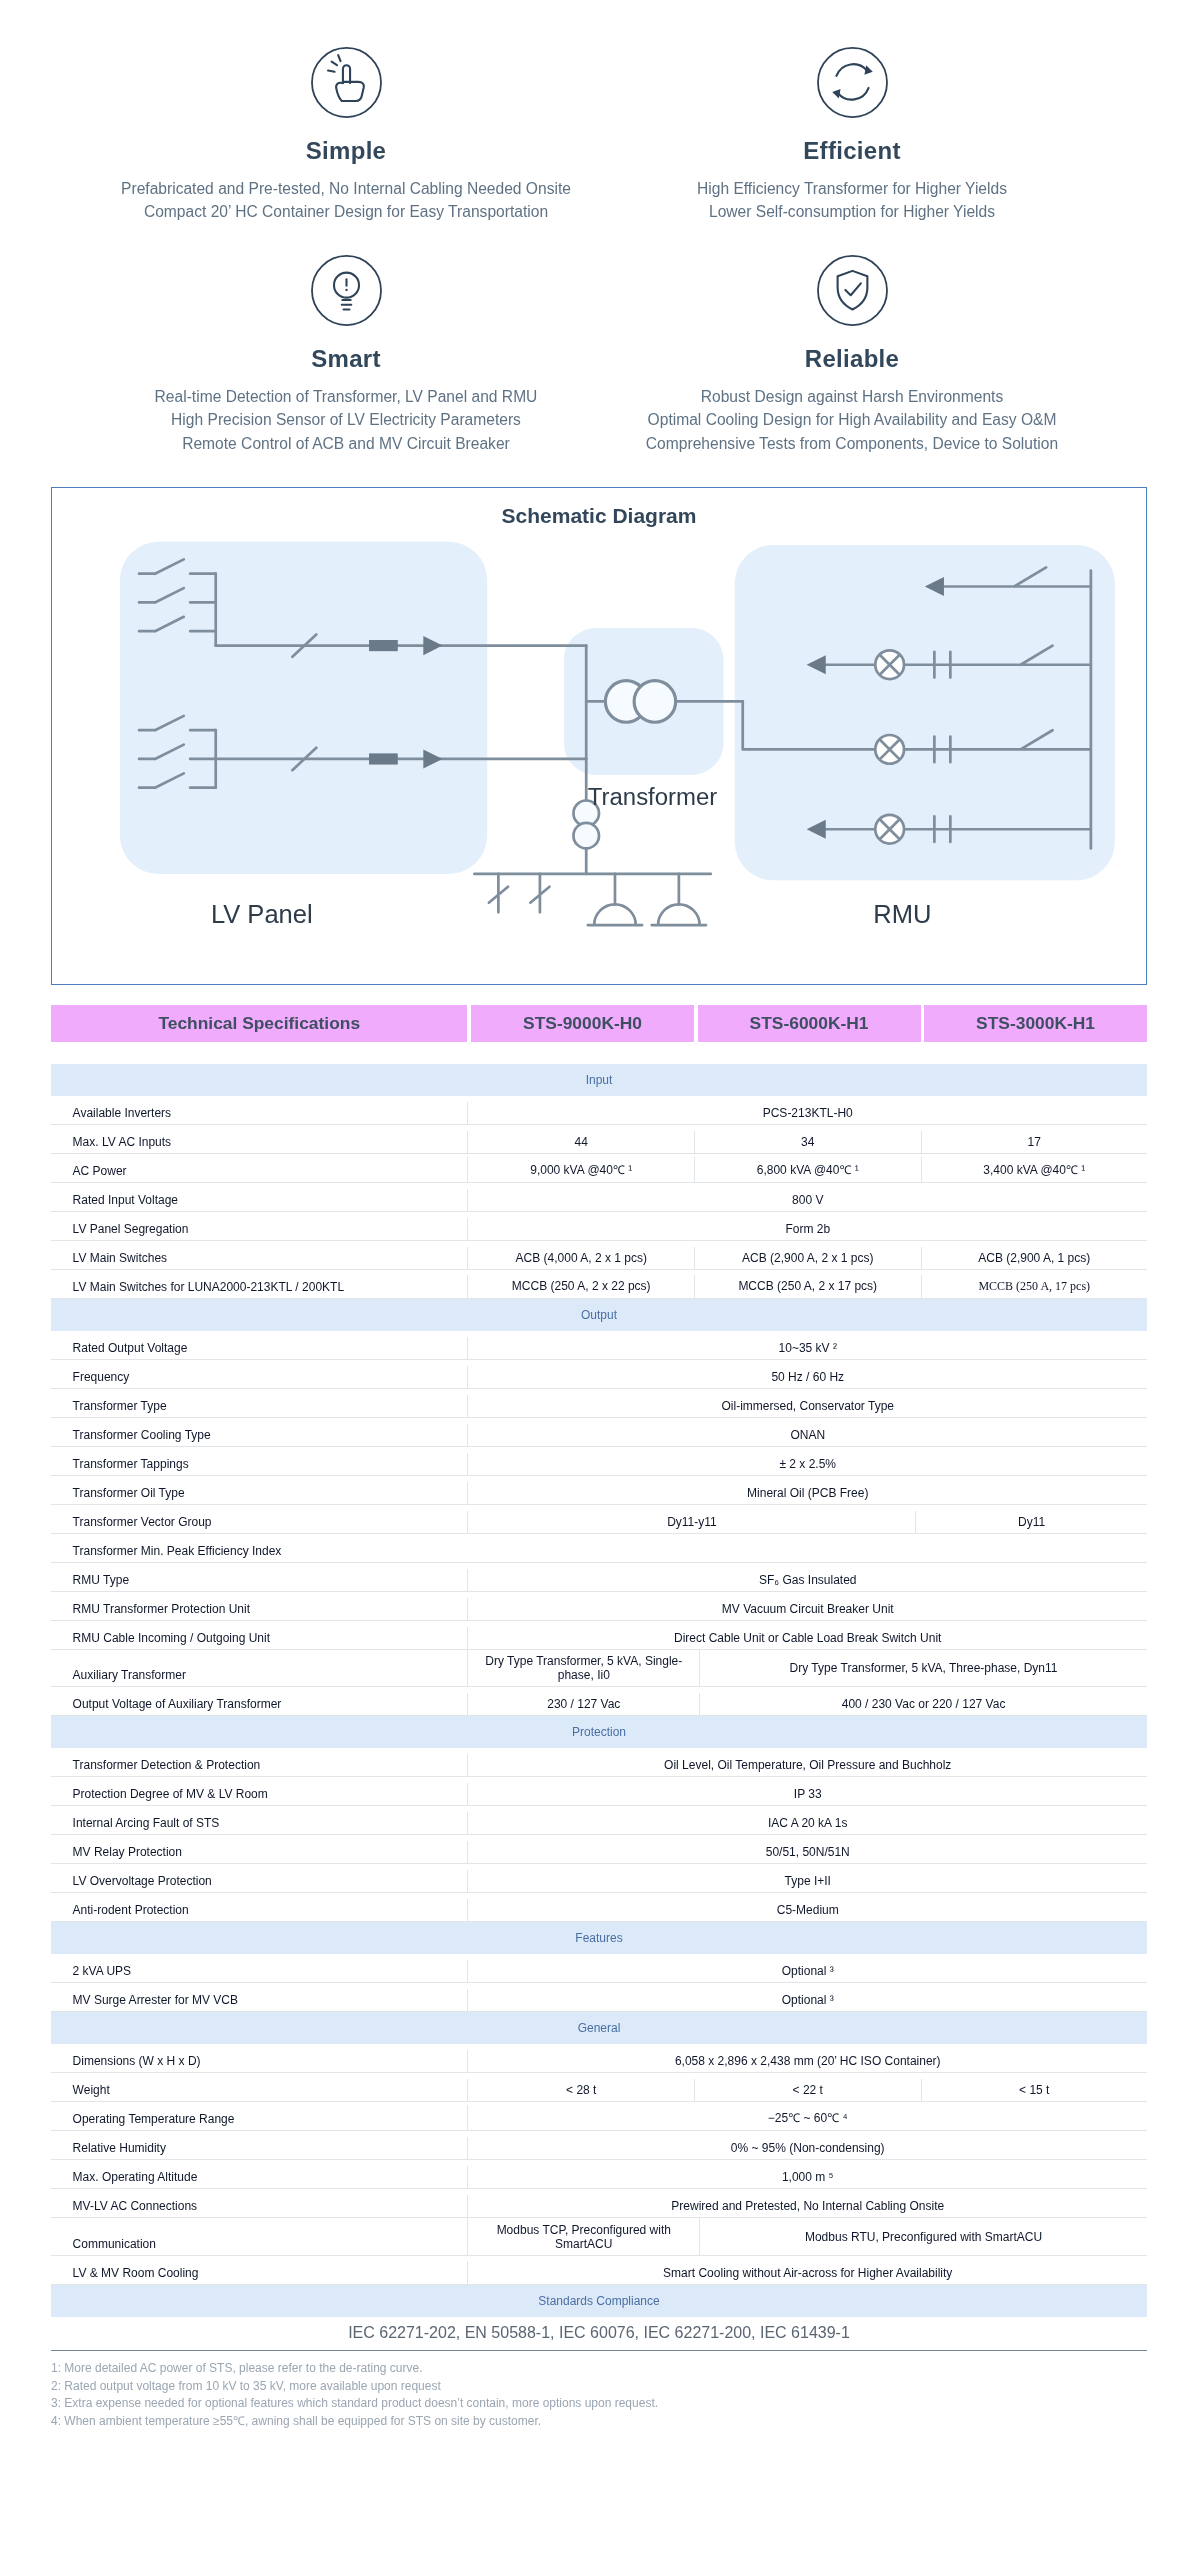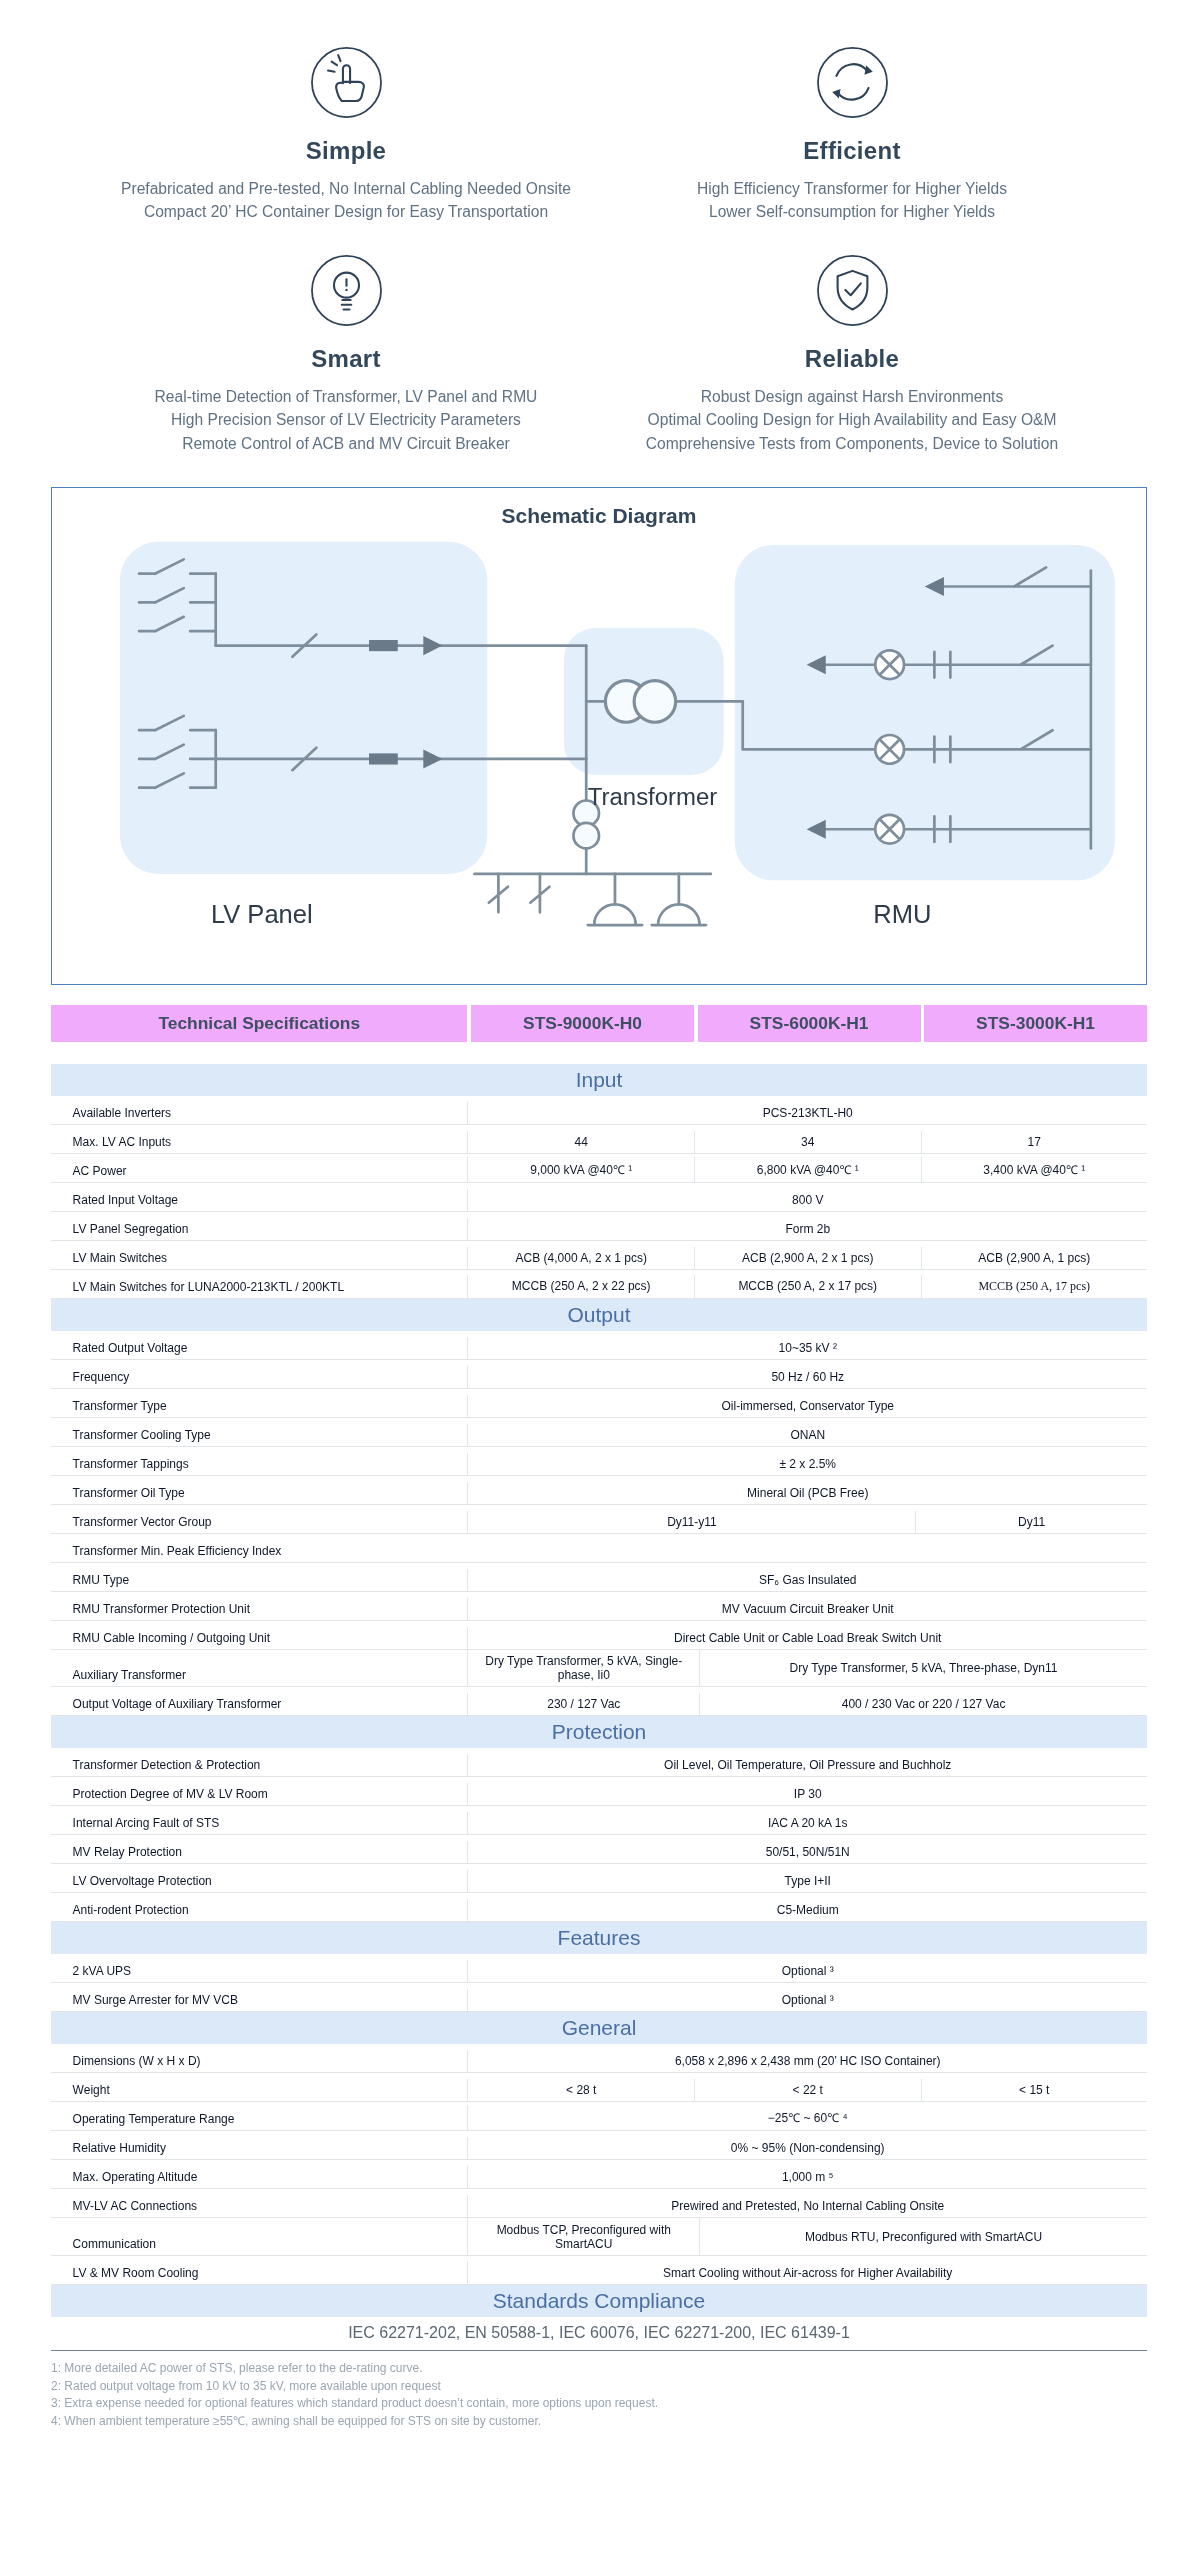--- a/index.html
+++ b/index.html
@@ -26,21 +26,21 @@
   svg.diagram text { font-family:"Liberation Sans", sans-serif; fill:#2d3b4a; }
 
   
   .spec-table { margin-top:20.4px; }
   .spec-header { display:flex; gap:3.6px; height:37px; }
   .hcell { background:#f0abfc; color:#3e4f61; font-size:17.4px; font-weight:700;
            display:flex; align-items:center; justify-content:center; }
   .hcell-first { width:38%; }
   .hcell-model { flex:1 1 0; }
   .spec-rows { margin-top:21.6px; }
-  .section-row { height:32px; background:#dce9f8; color:#4a6fa5; font-size:21px; font-weight:500;
+  .section-row { height:32px; background:#dce9f8; color:#4a6fa5; font-size:12px; font-weight:500;
                  display:flex; align-items:center; justify-content:center; }
   .spec-row { display:flex; align-items:flex-end; border-bottom:0.6px solid #e0e5ea;
               min-height:29px; font-size:12px; color:#0f172a; }
   .label-cell { width:38%; padding:4.2px 8.4px 4.2px 21.6px; display:flex; align-items:center; }
   .values { flex:1; display:flex; }
   .value-cell { flex:1 1 0; display:flex; align-items:center; justify-content:center;
                 text-align:center; padding:4.2px 7.2px; border-left:0.6px solid #e0e5ea; }
   .full-row { height:34px; display:flex; align-items:center; justify-content:center;
               font-size:16px; color:#5a6672; border-bottom:1.8px solid #76828f; }
 
@@ -339,21 +339,21 @@
         <div class="section-row">Protection</div>
         <div class="spec-row">
           <div class="cell label-cell">Transformer Detection &amp; Protection</div>
           <div class="values">
             <div class="cell value-cell" style="flex-grow: 3;">Oil Level, Oil Temperature, Oil Pressure and Buchholz</div>
           </div>
         </div>
         <div class="spec-row">
           <div class="cell label-cell">Protection Degree of MV &amp; LV Room</div>
           <div class="values">
-            <div class="cell value-cell" style="flex-grow: 3;">IP 30</div>
+            <div class="cell value-cell" style="flex-grow: 3;">IP 33</div>
           </div>
         </div>
         <div class="spec-row">
           <div class="cell label-cell">Internal Arcing Fault of STS</div>
           <div class="values">
             <div class="cell value-cell" style="flex-grow: 3;">IAC A 20 kA 1s</div>
           </div>
         </div>
         <div class="spec-row">
           <div class="cell label-cell">MV Relay Protection</div>

